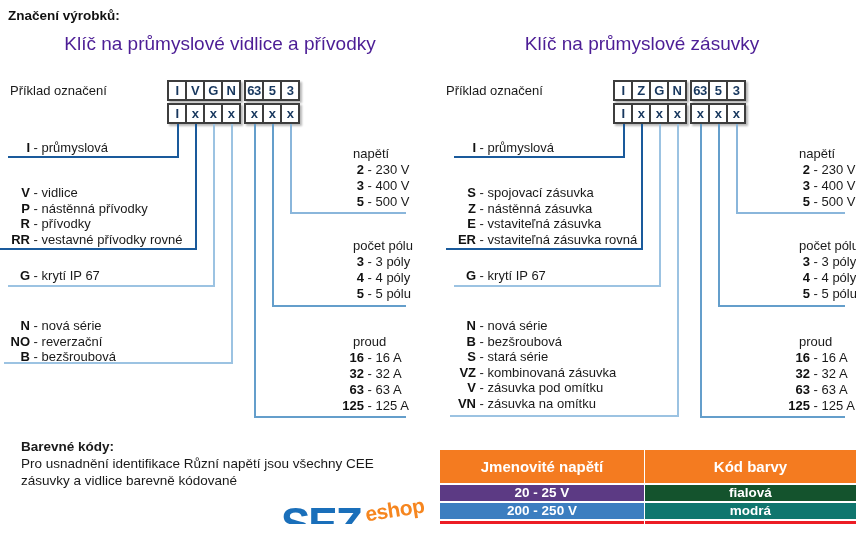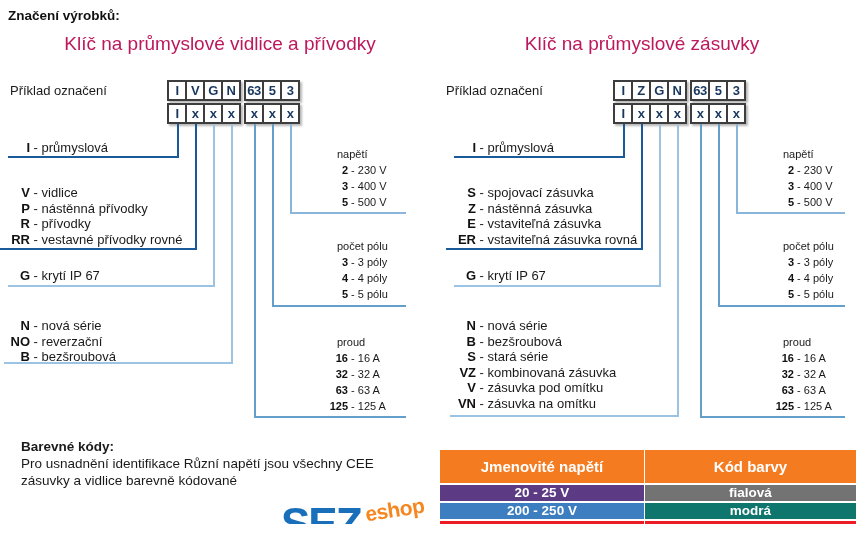--- a/index.html
+++ b/index.html
@@ -1,35 +1,35 @@
 <!DOCTYPE html>
 <html><head>
 <meta charset="utf-8">
 <style>
   html,body{margin:0;padding:0;background:#fff;}
   #app{position:relative;width:856px;height:524px;background:#fff;overflow:hidden;
        font-family:"Liberation Sans","DejaVu Sans",sans-serif;color:#1a1a1a;}
   .main-title{position:absolute;left:8px;top:8px;font-size:13.5px;font-weight:bold;color:#111;}
   .diagram{position:absolute;top:0;height:432px;}
   .d-heading{position:absolute;top:33px;left:12px;right:0;text-align:center;
-             font-size:19px;color:#be185d;white-space:nowrap;}
+             font-size:19px;color:#4c1d95;white-space:nowrap;}
   #diagram-1 .d-heading{right:30px;}
   .example-label{position:absolute;left:10px;top:83px;font-size:13px;}
   #diagram-1 .example-label{left:0;}
   .d-canvas{position:absolute;left:0;top:0;right:0;bottom:0;}
   .codebox{position:absolute;display:flex;background:#fff;border:2px solid #3d3d3d;
            box-shadow:2px 2px 2px #b8b8b8;}
   .codebox span{display:block;width:16px;height:17px;line-height:17px;text-align:center;
                 font-weight:bold;font-size:13px;letter-spacing:-0.5px;color:#17375e;
                 border-left:2px solid #3d3d3d;}
   .codebox span:first-child{border-left:none;}
   .cline{position:absolute;}
   .label-item{position:absolute;height:15px;line-height:15px;font-size:13px;white-space:nowrap;}
   .label-item b{display:inline-block;width:30px;text-align:right;color:#111;}
-  .rlist{position:absolute;left:324px;font-size:11px;line-height:16px;white-space:nowrap;}
+  .rlist{position:absolute;left:340px;font-size:13px;line-height:16px;white-space:nowrap;}
   .rlist .rtitle{padding-left:13px;}
   .rlist b{display:inline-block;width:24px;text-align:right;color:#111;}
   .note{position:absolute;left:21px;top:438px;font-size:13.5px;line-height:17px;}
   .note-h{font-weight:bold;}
   .logo{position:absolute;left:281px;top:499px;width:155px;height:54px;}
   .logo-sez{position:absolute;left:0;top:0;font-size:44px;font-weight:bold;color:#1a6fba;letter-spacing:-2px;}
   .logo-eshop{position:absolute;left:84px;top:-1px;font-size:21px;font-weight:bold;color:#f6861f;
               transform:rotate(-9deg);letter-spacing:-0.5px;}
   .logo-cz{position:absolute;left:106px;top:20px;font-size:21px;font-weight:bold;color:#1a6fba;
            transform:rotate(-9deg);}
@@ -205,21 +205,21 @@
   </div>
 
   <div class="vtable">
     <div class="vt-row">
       <div class="vt-h vt-c1">Jmenovité napětí</div>
       <div class="vt-h vt-c2">Kód barvy</div>
     </div>
     <div id="vt-rows">
         <div class="vt-row" style="margin-bottom: 2px;">
           <div class="vt-cell vt-c1" style="background: rgb(92, 58, 132);">20 - 25 V</div>
-          <div class="vt-cell vt-c2" style="background: #737373;">fialová</div>
+          <div class="vt-cell vt-c2" style="background: #14532d;">fialová</div>
         </div>
         <div class="vt-row" style="margin-bottom: 2px;">
           <div class="vt-cell vt-c1" style="background: rgb(60, 126, 192);">200 - 250 V</div>
           <div class="vt-cell vt-c2" style="background: #0f766e;">modrá</div>
         </div>
         <div class="vt-row" style="margin-bottom: 2px;">
           <div class="vt-cell vt-c1" style="background: rgb(236, 28, 36);">380 - 480 V</div>
           <div class="vt-cell vt-c2" style="background: rgb(236, 28, 36);">červená</div>
         </div>
         <div class="vt-row" style="margin-bottom: 0px;">

